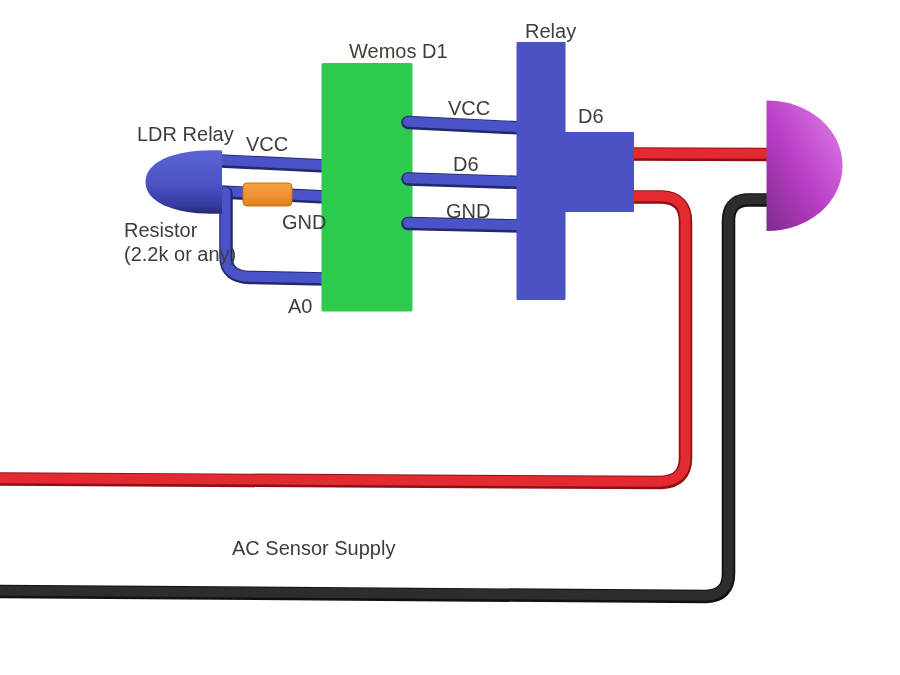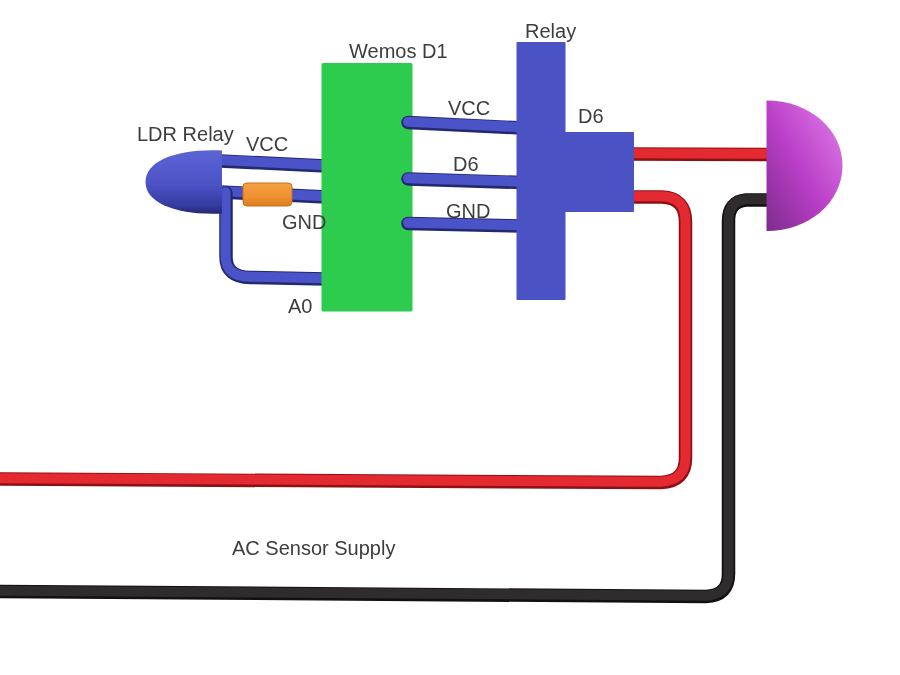--- a/index.html
+++ b/index.html
@@ -114,20 +114,24 @@
 
     <path class="relay-shape" d="M517.5 43 H564.5 V133 H633 V211 H564.5 V299 H517.5 Z"></path>
 
     <path class="bulb-body" d="M766.5 231 L766.5 100.5 C809 100.5 842.5 129 842.5 165.5 C842.5 202.5 809 231 766.5 231 Z"></path>
 
     <path class="ldr-body" d="M222 150.5 C176 148.5 145.5 161 145.5 182 C145.5 203 176 215.5 222 213.5 Z"></path>
   </svg>
 
   <div class="lbl" style="left:137px; top:122px;">LDR Relay</div>
   <div class="lbl" style="left:246px; top:132px;">VCC</div>
+  <div class="lbl" style="left:124px; top:218px;">
+    <div>Resistor</div>
+    <div>(2.2k or any)</div>
+  </div>
   <div class="lbl" style="left:282px; top:210px;">GND</div>
   <div class="lbl" style="left:288px; top:294px;text-align:right;">A0</div>
   <div class="lbl" style="left:317px; top:39px;margin-left:32px;">Wemos D1</div>
   <div class="lbl" style="left:448px; top:96px;">VCC</div>
   <div class="lbl" style="left:453px; top:152px;">D6</div>
   <div class="lbl" style="left:446px; top:199px;">GND</div>
   <div class="lbl" style="left:525px; top:19px;">Relay</div>
   <div class="lbl" style="left:578px; top:104px;">D6</div>
   <div class="lbl" style="left:232px; top:536px;">AC Sensor Supply</div>
 

